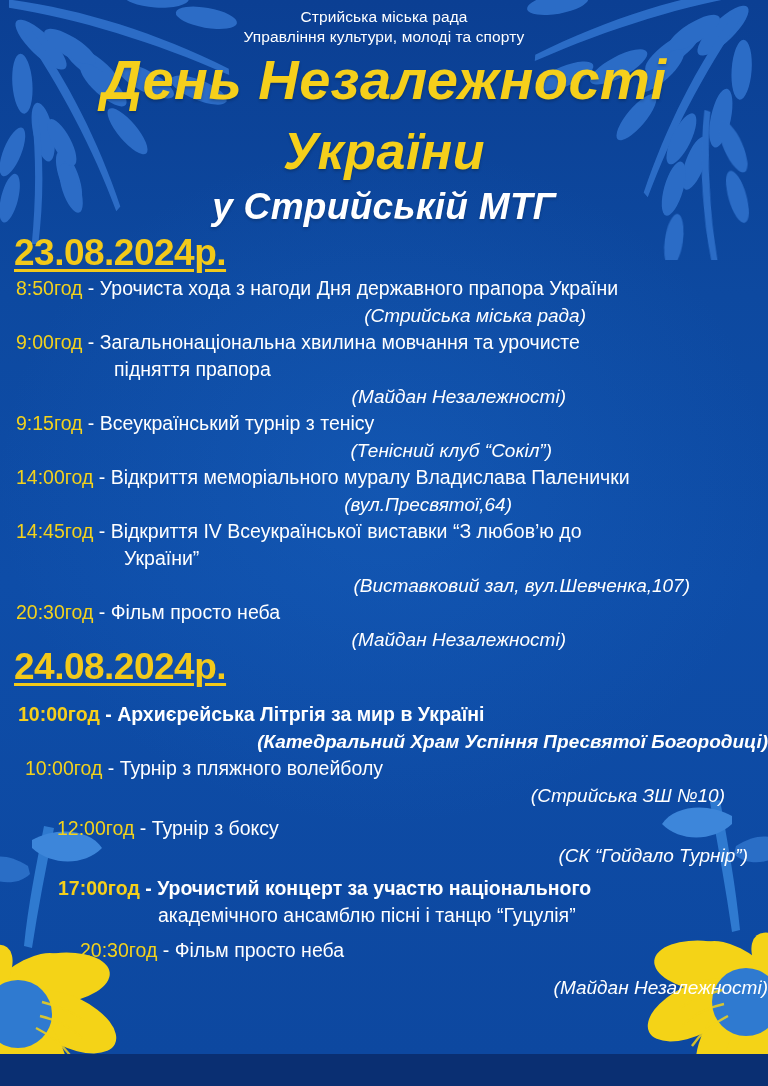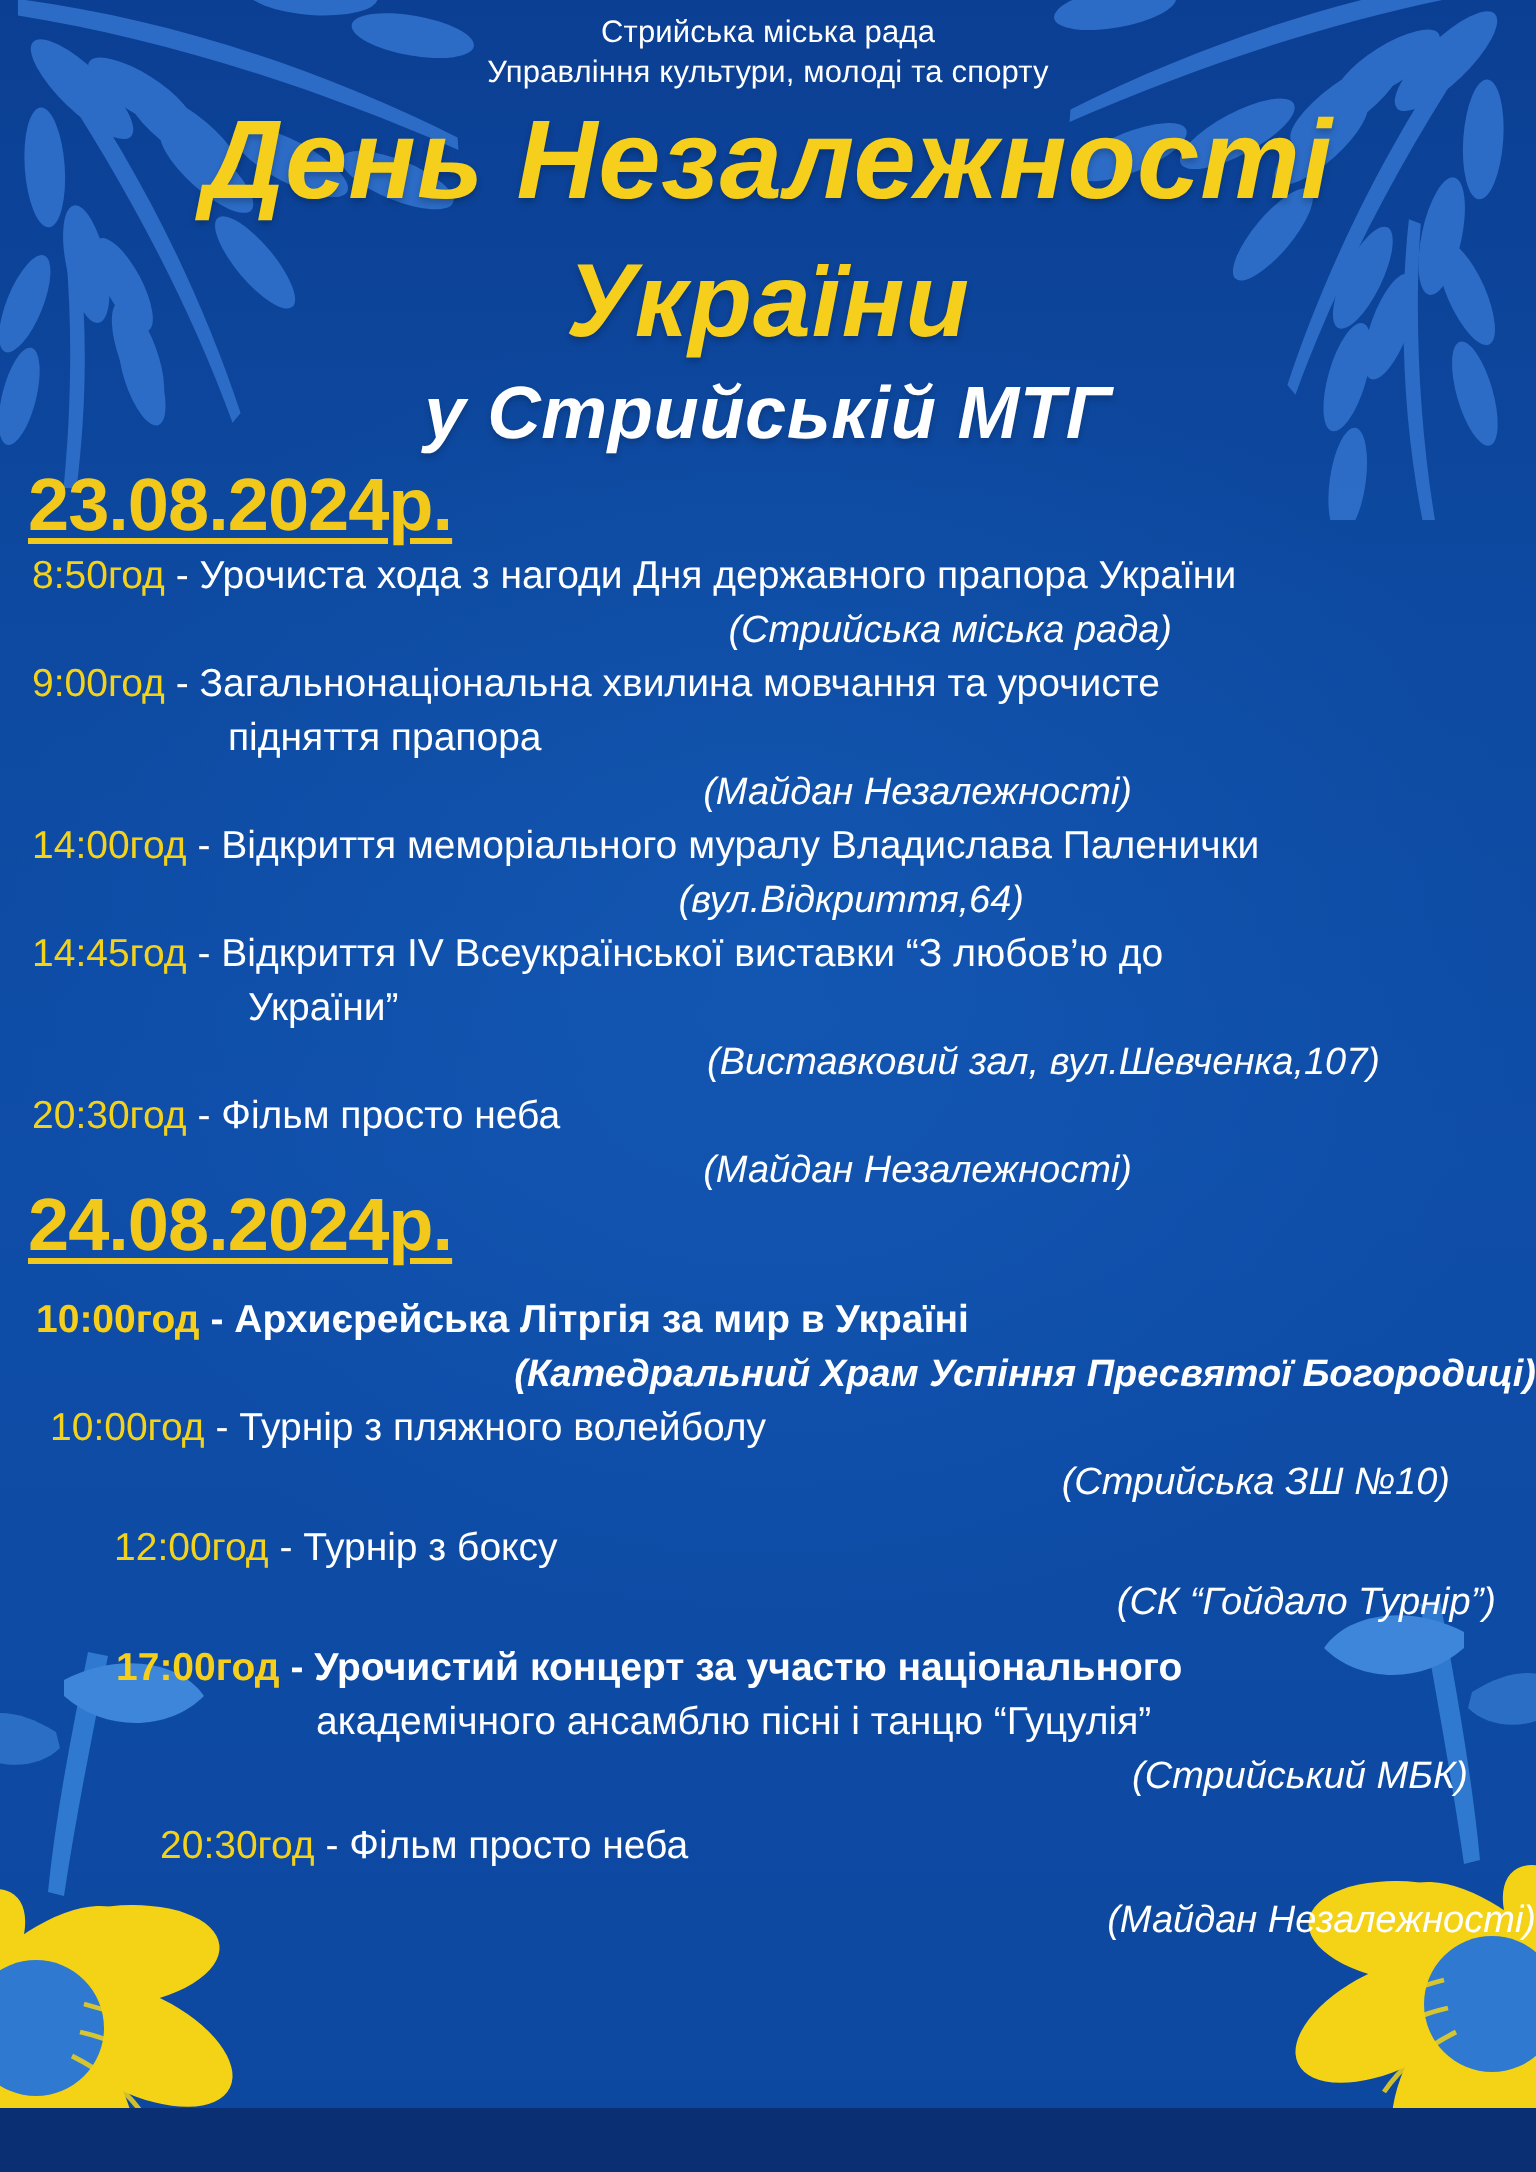--- a/index.html
+++ b/index.html
@@ -281,28 +281,36 @@
       <div class="row">
         <div class="item">
           <span class="time">9:00год</span>
           <span>-</span>
           <span>Загальнонаціональна хвилина мовчання та урочисте</span>
         </div>
         <div class="cont" style="padding-left:98px">підняття прапора</div>
         <div class="venue" style="padding-right:186px">(Майдан Незалежності)</div>
       </div>
 
+      <div class="row">
+        <div class="item">
+          <span class="time">9:15год</span>
+          <span>-</span>
+          <span>Всеукраїнський турнір з тенісу</span>
+        </div>
+        <div class="venue" style="padding-right:200px">(Тенісний клуб “Сокіл”)</div>
+      </div>
 
       <div class="row">
         <div class="item">
           <span class="time">14:00год</span>
           <span>-</span>
           <span>Відкриття меморіального муралу Владислава Паленички</span>
         </div>
-        <div class="venue" style="padding-right:240px">(вул.Відкриття,64)</div>
+        <div class="venue" style="padding-right:240px">(вул.Пресвятої,64)</div>
       </div>
 
       <div class="row">
         <div class="item">
           <span class="time">14:45год</span>
           <span>-</span>
           <span>Відкриття IV Всеукраїнської виставки “З любов’ю до</span>
         </div>
         <div class="cont" style="padding-left:108px">України”</div>
         <div class="venue" style="padding-right:62px">(Виставковий зал, вул.Шевченка,107)</div>
@@ -350,21 +358,20 @@
         <div class="venue" style="padding-right:20px">(СК “Гойдало Турнір”)</div>
       </div>
 
       <div class="row" style="padding-left:58px; margin-top:6px">
         <div class="item bold">
           <span class="time">17:00год</span>
           <span>-</span>
           <span>Урочистий концерт за участю національного</span>
         </div>
         <div class="cont bold" style="padding-left:100px">академічного ансамблю пісні і танцю “Гуцулія”</div>
-        <div class="venue" style="padding-right:34px">(Стрийський МБК)</div>
       </div>
 
       <div class="row" style="padding-left:80px; margin-top:8px">
         <div class="item">
           <span class="time">20:30год</span>
           <span>-</span>
           <span>Фільм просто неба</span>
         </div>
         <div class="venue" style="padding-right:-2px; margin-top:10px">(Майдан Незалежності)</div>
       </div>

